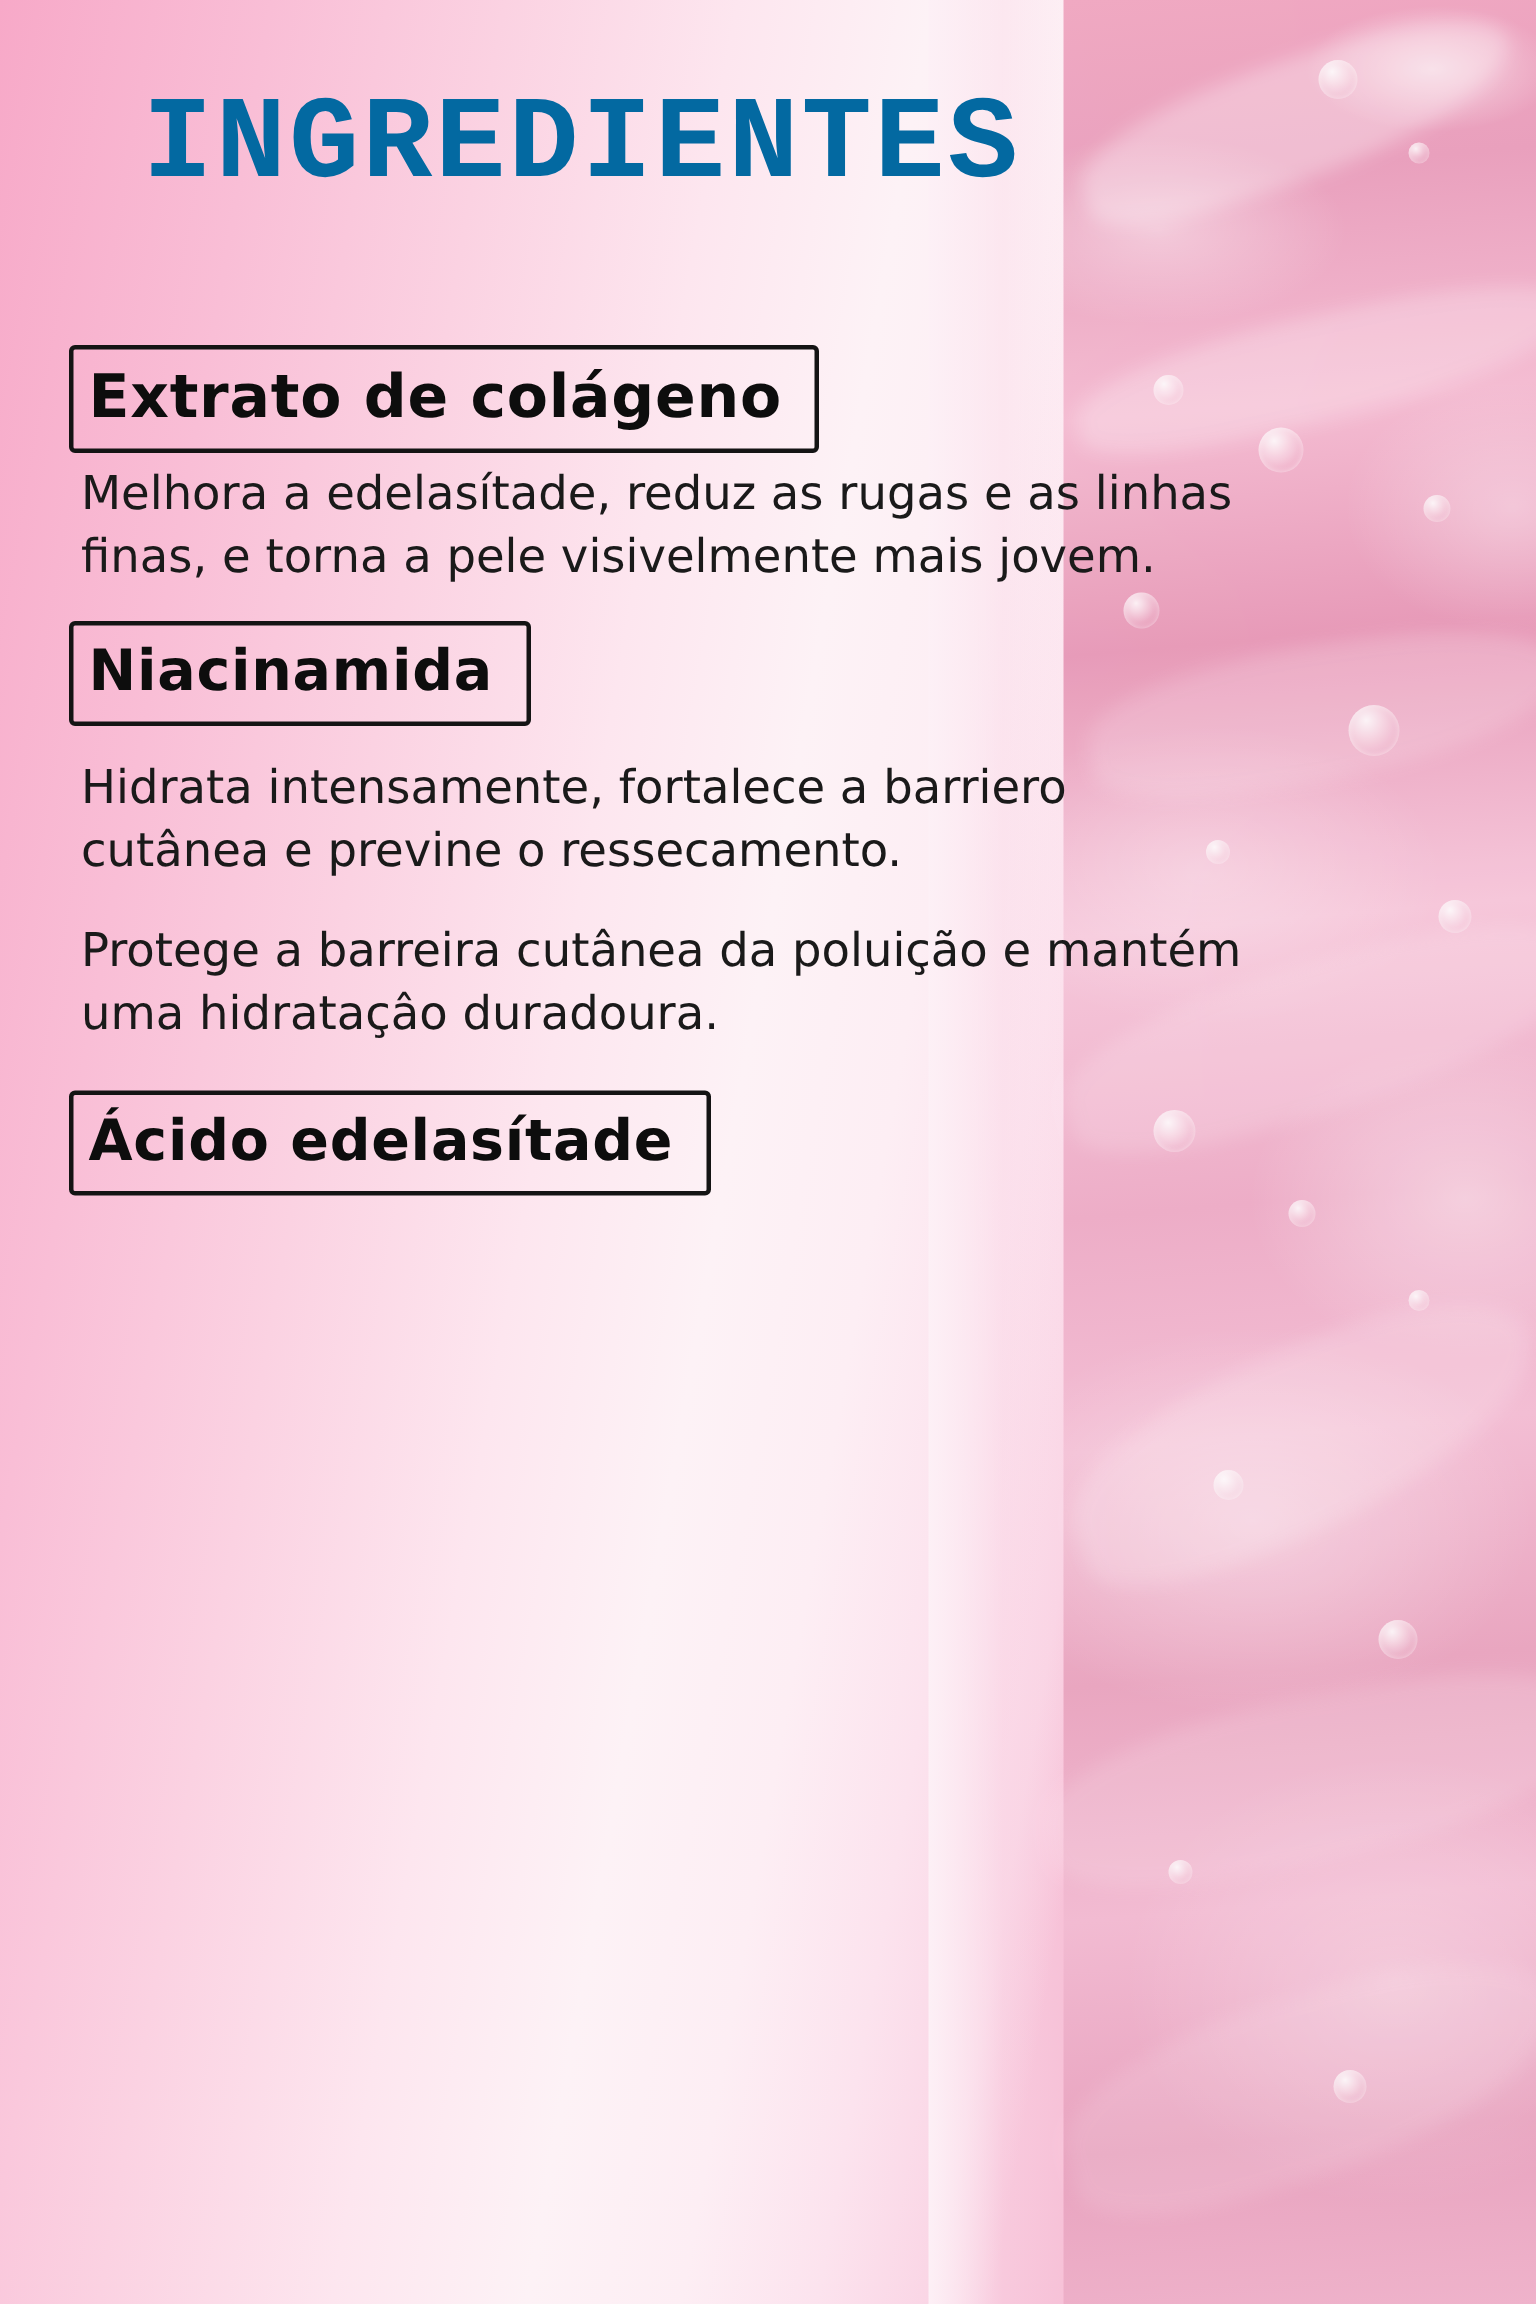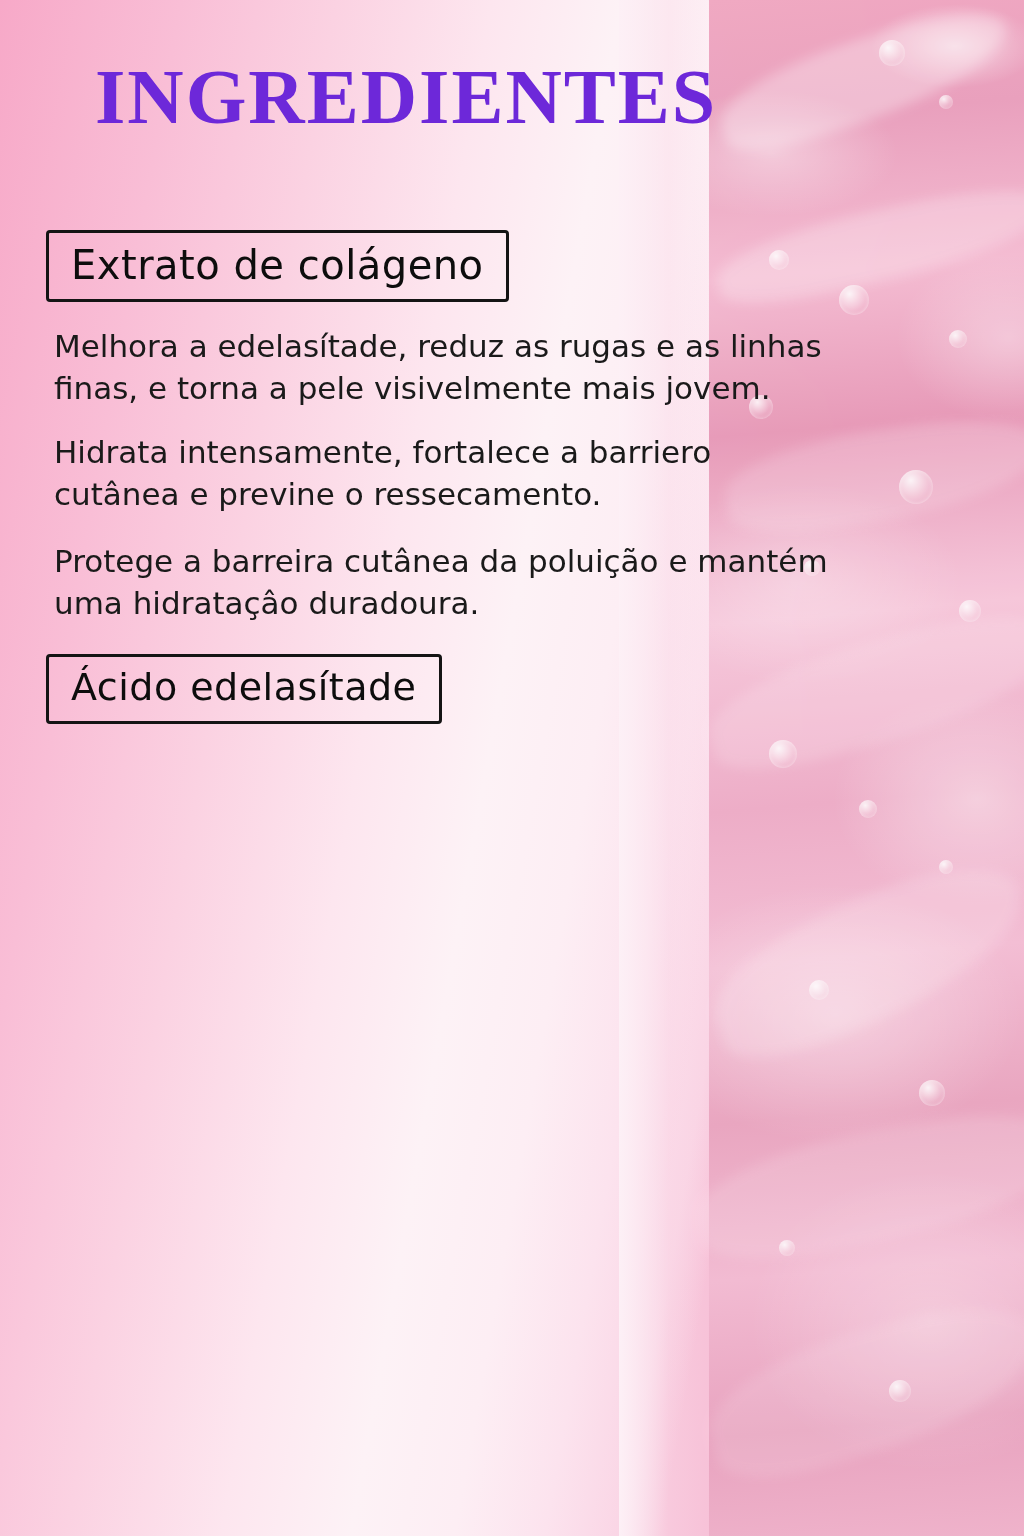--- a/index.html
+++ b/index.html
@@ -105,64 +105,64 @@
   
   .content {
     position: absolute;
     inset: 0;
   }
 
   .title {
     position: absolute;
     top: 58px;
     left: 95px;
-    font-family: Liberation Serif, serif;
+    font-family: Liberation Mono, monospace;
     font-weight: 700;
     font-size: 78px;
     letter-spacing: 2px;
-    color: #6d28d9;
+    color: #0369a1;
     line-height: 1;
     white-space: nowrap;
   }
 
   .list {
     position: absolute;
     top: 230px;
     left: 46px;
     width: 790px;
   }
 
   .item {
     margin-bottom: 18px;
   }
 
   .chip {
     display: inline-block;
     border: 3px solid #141414;
     border-radius: 4px;
-    padding: 11px 22px 13px 22px;
-    font-weight: 400;
+    padding: 11px 22px 13px 10px;
+    font-weight: 700;
     font-size: 38px;
     letter-spacing: 0.5px;
     color: #0d0d0d;
     background: transparent;
     line-height: 1.05;
   }
 
   .desc {
     margin: 20px 0 0 8px;
     font-size: 31px;
     line-height: 1.36;
     color: #1a1a1a;
     font-weight: 400;
     max-width: 800px;
   }
 
   .item-1 .chip { font-size: 40px; }
-  .item-1 .desc { margin-top: 23px; }
+  .item-1 .desc { margin-top: 6px; }
 
   .item-2 { margin-top: 22px; }
   .item-3 { margin-top: 20px; }
   .item-4 { margin-top: 24px; }
   .item-5 { margin-top: 30px; }
   .item-5 .desc { margin-top: 24px; }
 </style>
 </head>
 <body>
 
@@ -204,20 +204,21 @@
     <div class="title">INGREDIENTES</div>
 
     <div class="list">
 
       <div class="item item-1">
         <div class="chip">Extrato de colágeno</div>
         <p class="desc">Melhora a edelasítade, reduz as rugas e as linhas finas, e torna a pele visivelmente mais jovem.</p>
       </div>
 
       <div class="item item-2">
+        <div class="chip">Niacinamida</div>
       </div>
 
       <div class="item item-3">
         <p class="desc">Hidrata intensamente, fortalece a barriero cutânea e previne o ressecamento.</p>
       </div>
 
       <div class="item item-4">
         <p class="desc">Protege a barreira cutânea da poluição e mantém uma hidrataçâo duradoura.</p>
       </div>
 

